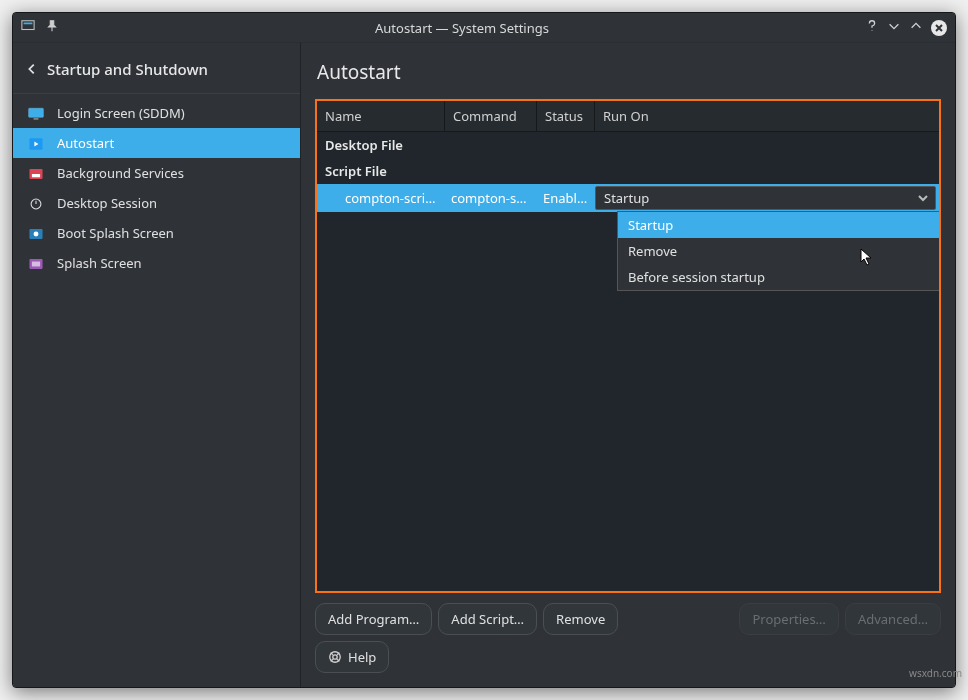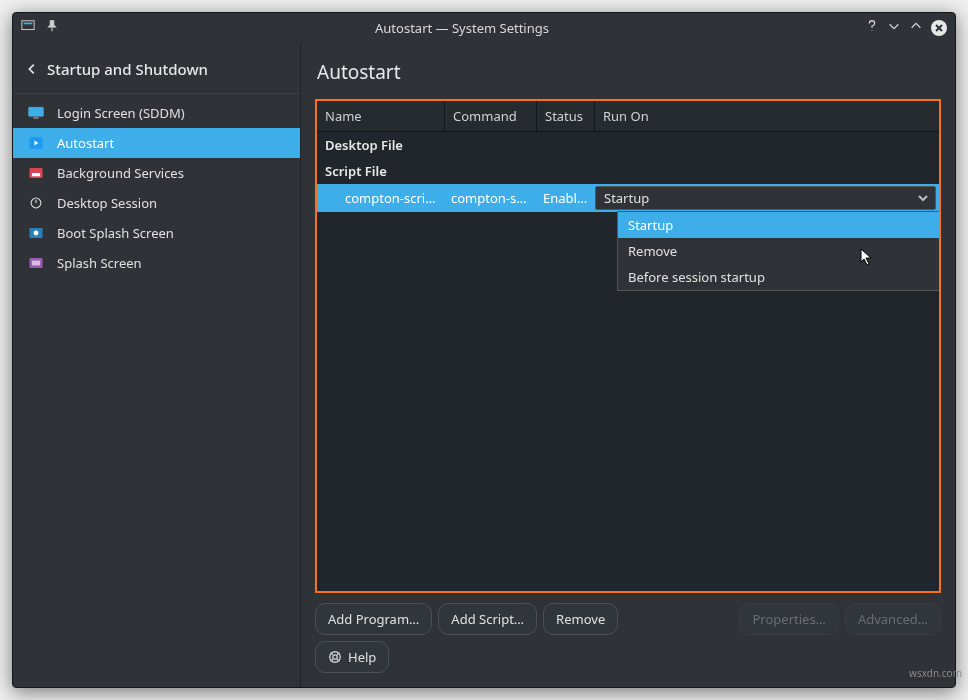--- a/index.html
+++ b/index.html
@@ -25,21 +25,21 @@
     .content { flex: 1; display: flex; overflow: hidden; position: relative; }
 
     .sidebar { width: 288px; background: #2f3338; border-right: 1px solid #202326; padding-top: 6px; }
     .sidebar-header {
       display: flex; align-items: center; gap: 8px; padding: 10px 12px;
       font-size: 15px; color: #e8e8e8; font-weight: 500;
     }
     .sidebar-header svg { width: 14px; height: 14px; fill: none; stroke: #e0e0e0; stroke-width: 2; }
     .sidebar-sep { height: 1px; background: #3c4045; margin: 4px 0; }
     .sidebar-item {
-      display: flex; align-items: center; gap: 10px; padding: 6px 12px;
+      display: flex; align-items: flex-end; gap: 10px; padding: 6px 12px;
       font-size: 13px; color: #e0e0e0; cursor: pointer;
     }
     .sidebar-item.selected { background: #3daee9; color: #fff; }
     .sidebar-item .icon { width: 22px; height: 16px; display: flex; align-items: center; justify-content: center; }
     .sidebar-item svg { width: 18px; height: 16px; }
 
     .main { flex: 1; display: flex; flex-direction: column; background: #2f3338; padding: 8px 14px 14px 14px; }
     .page-title { font-size: 19px; font-weight: 400; color: #e8e8e8; padding: 8px 2px 14px 2px; }
 
     .table-box { flex: 1; border: 2px solid #f97316; background: #20262b; display: flex; flex-direction: column; overflow: hidden; }

